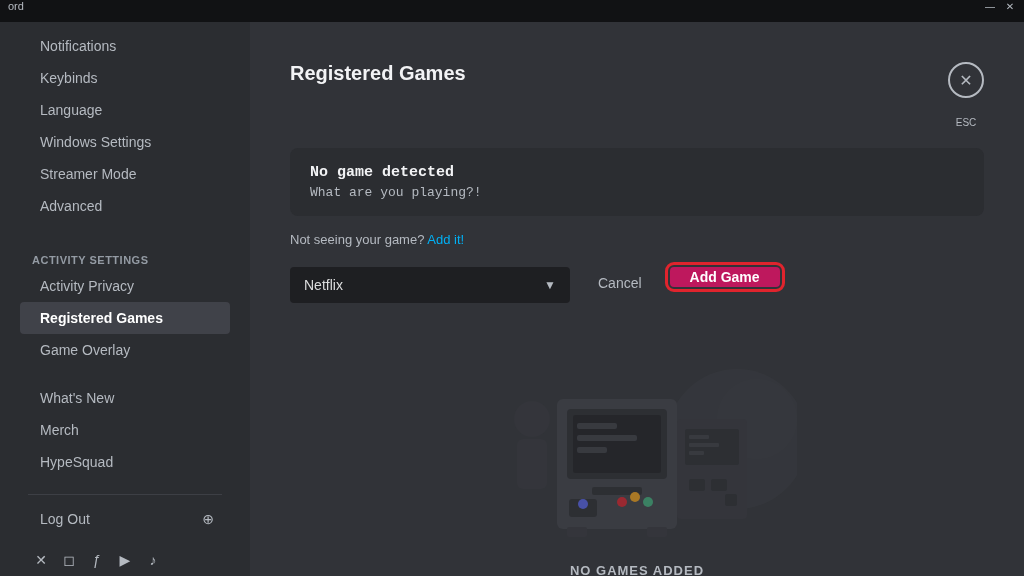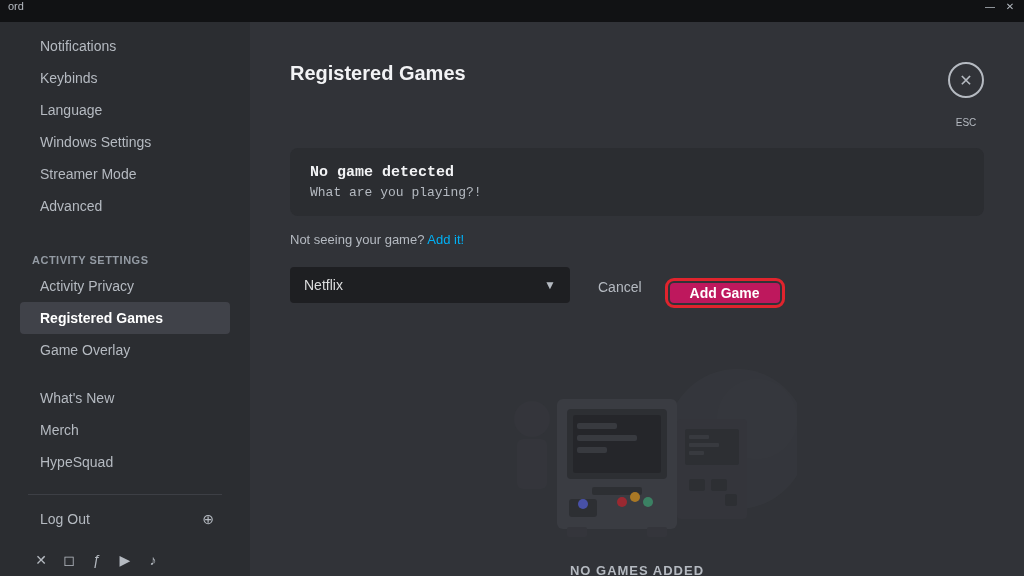--- a/index.html
+++ b/index.html
@@ -174,21 +174,21 @@
       font-size: 13px;
       color: #b5bac1;
       margin-bottom: 20px;
     }
     .add-link {
       color: #00b0f4;
       cursor: pointer;
     }
     .dropdown-row {
       display: flex;
-      align-items: flex-end;
+      align-items: flex-start;
       gap: 12px;
       margin-bottom: 16px;
     }
     .dropdown {
       flex: 1;
       background: #1e1f22;
       border: none;
       border-radius: 4px;
       padding: 10px 14px;
       color: #dcddde;

